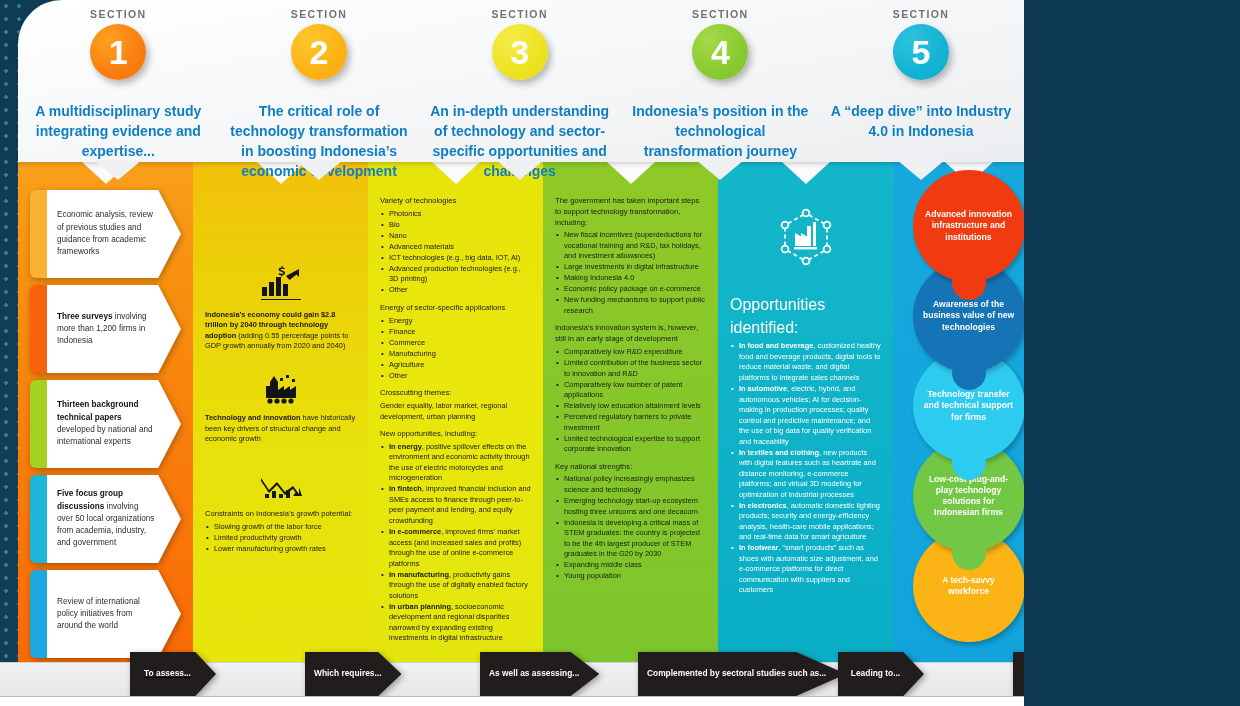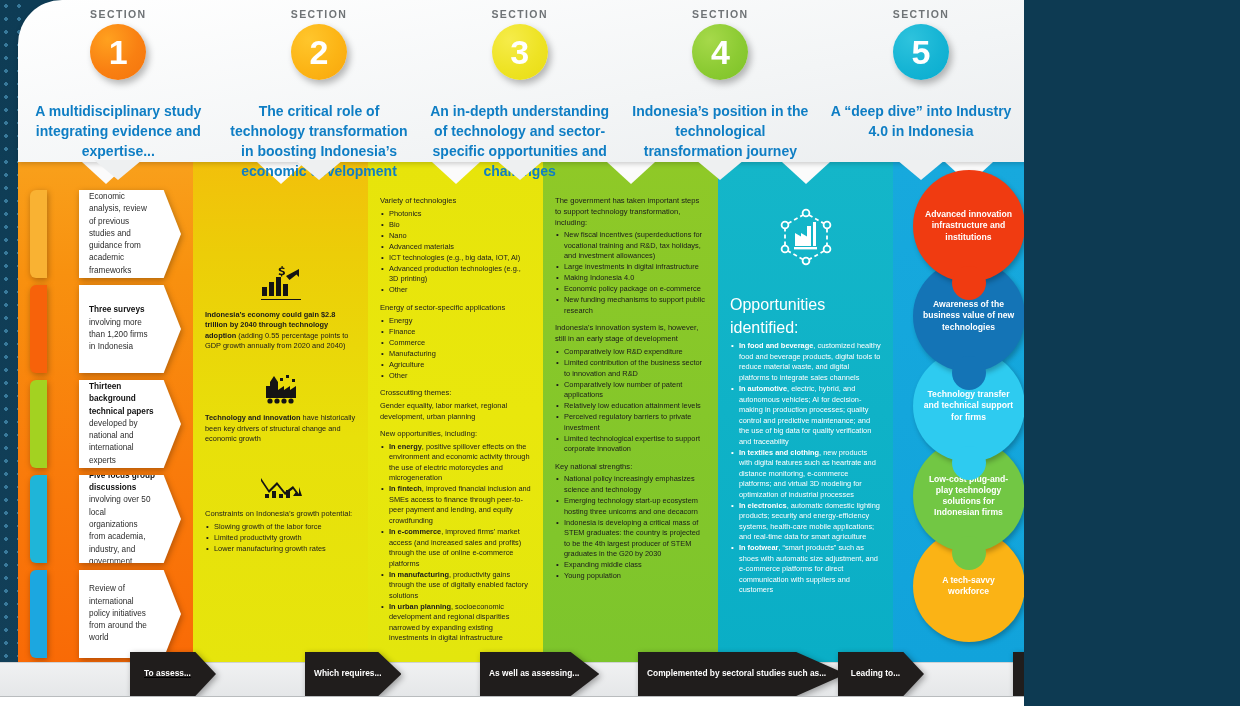--- a/index.html
+++ b/index.html
@@ -85,21 +85,21 @@
     position: absolute; left: 50%; top: 0; transform: translateX(-50%);
     width: 0; height: 0;
     border-left: 24px solid transparent; border-right: 24px solid transparent;
     border-top: 22px solid #fbfbfb;
     z-index: 9;
   }
 
   
   .card {
     position: relative; margin-bottom: 7px; height: 88px;
-    display: flex; filter: drop-shadow(1px 2px 3px rgba(0,0,0,.3)); gap: 32px;
+    display: flex; filter: drop-shadow(1px 2px 3px rgba(0,0,0,.3));
   }
   .card-tab { width: 17px; border-radius: 6px 0 0 6px; }
   .card-body {
     flex: 1; background: #fff; position: relative;
     clip-path: polygon(0 0, 83% 0, 100% 50%, 83% 100%, 0 100%);
     display: flex; align-items: center;
     padding: 6px 26px 6px 10px;
   }
   .card-text { font-size: 8.2px; line-height: 1.5; color: #2d2d2d; }
   .card-text b { color: #111; }
@@ -412,21 +412,21 @@
             <rect x="17" y="39" width="23" height="2.4"></rect>
           </g>
         </svg>
       </div>
       <div class="ctext light" id="col5-body">
           <h4 class="big">Opportunities identified:</h4>
           <ul>
             <li><b>In food and beverage</b><span>, customized healthy food and beverage products, digital tools to reduce material waste, and digital platforms to integrate sales channels</span></li>
             <li><b>In automotive</b><span>, electric, hybrid, and autonomous vehicles; AI for decision-making in production processes; quality control and predictive maintenance; and the use of big data for quality verification and traceability</span></li>
             <li><b>In textiles and clothing</b><span>, new products with digital features such as heartrate and distance monitoring, e-commerce platforms; and virtual 3D modeling for optimization of industrial processes</span></li>
-            <li><b>In electronics</b><span>, automatic domestic lighting products; security and energy-efficiency systems, health-care mobile applications; and real-time data for smart agriculture</span></li>
+            <li><b>In electronics</b><span>, automatic domestic lighting products; security and energy-efficiency analysis, health-care mobile applications; and real-time data for smart agriculture</span></li>
             <li><b>In footwear</b><span>, “smart products” such as shoes with automatic size adjustment, and e-commerce platforms for direct communication with suppliers and customers</span></li>
           </ul>
         </div>
     </div>
 
     <div class="col col6" style="padding:0;">
       <div class="col-notch"></div>
       <div class="puzzle" id="col6-puzzle">
           <div class="pz" style="top: 8px; background: rgb(240, 59, 17); z-index: 10;">
             <span>Advanced innovation infrastructure and institutions</span>

